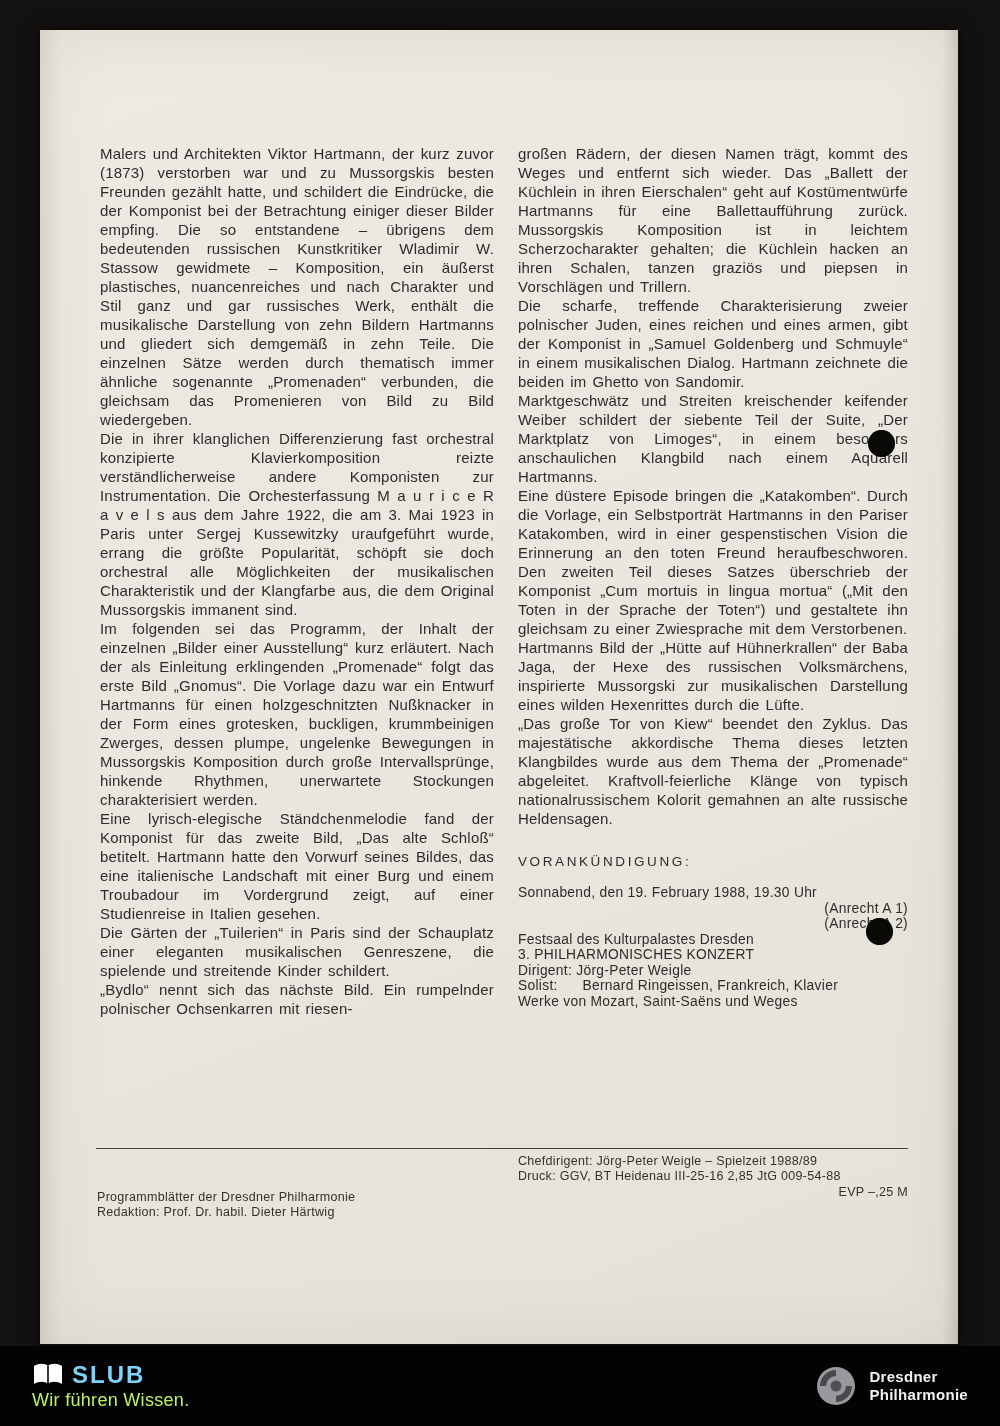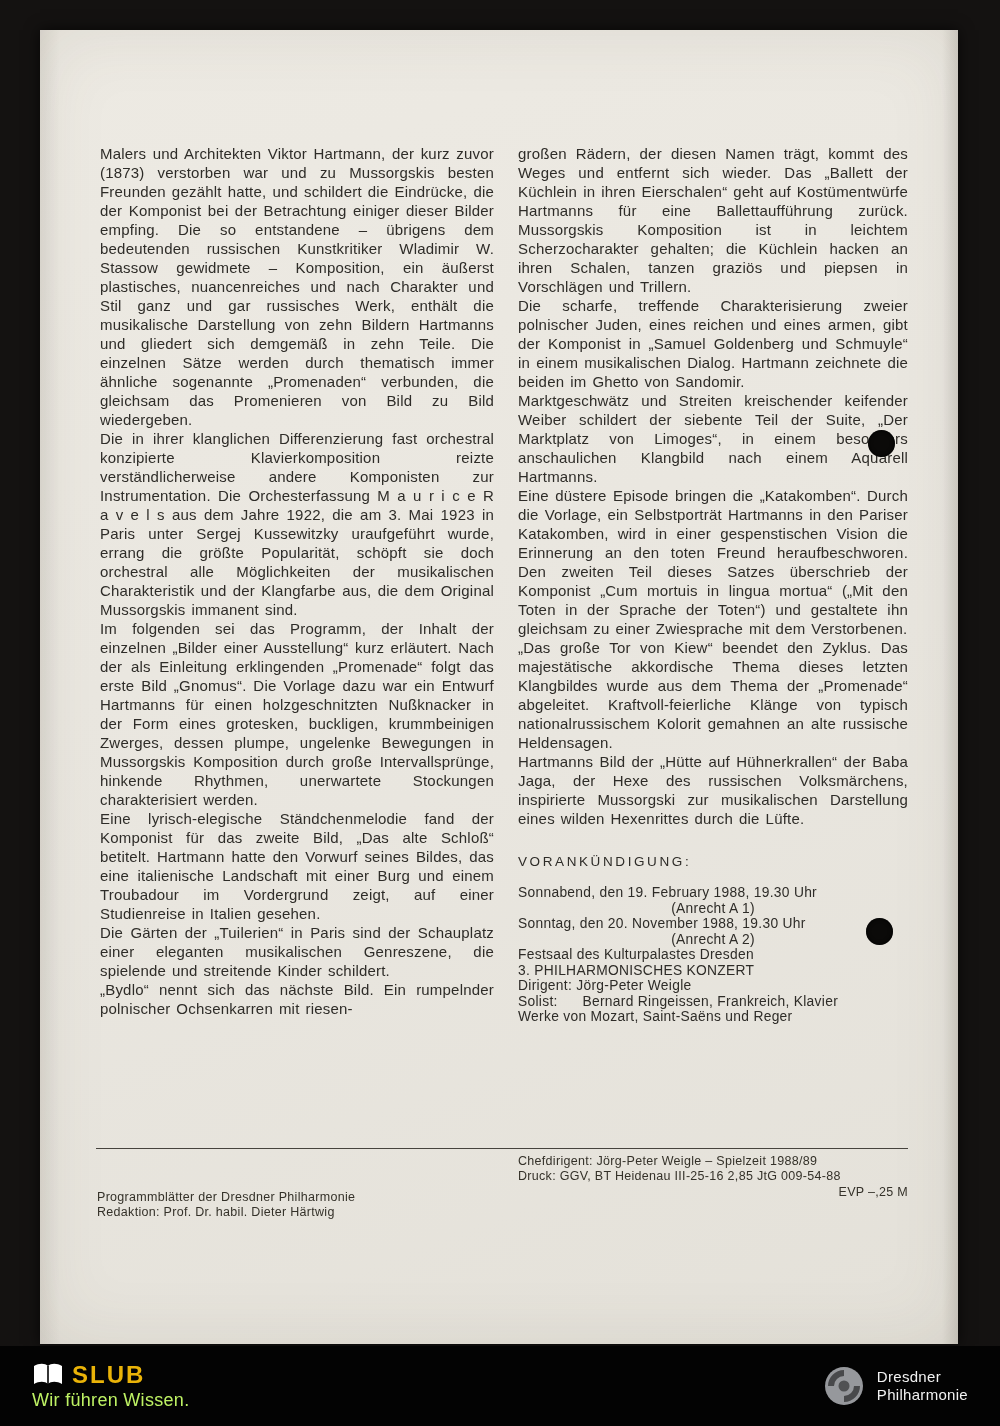--- a/index.html
+++ b/index.html
@@ -27,21 +27,21 @@
     letter-spacing:0.2px; word-spacing:1.6px;
   }
 
   
   .announcement { margin-top:26px; }
   .ann-heading {
     font-size:13.5px; letter-spacing:2.6px; color:#2e2c28; margin-bottom:16px;
   }
   .ann-line { font-size:13.8px; line-height:15.5px; letter-spacing:0.3px;
     white-space:pre-wrap; color:#2e2c28; }
-  .ann-line.right { text-align:center; }
+  .ann-line.right { text-align:right; }
   .ann-line.gap { margin-top:0; }
 
   
   .footer-rule { position:absolute; left:56px; top:1118px; width:812px; height:1px;
     background:#46433d; }
   .footer { position:absolute; font-size:12.5px; line-height:15px; color:#343129;
     letter-spacing:0.3px; }
   .footer-left  { left:57px;  top:1160px; }
   .footer-right { left:478px; top:1124px; width:390px; }
   .footer-right .evp { text-align:right; margin-top:1px; }
@@ -53,26 +53,26 @@
   .hole-2 { left:826px; top:888px; }
 
   
   .viewer-bar {
     position:absolute; left:0; bottom:0; width:1000px; height:80px;
     background:#030303; display:flex; align-items:center;
     justify-content:space-between; padding:0 32px;
   }
   .slub { display:flex; flex-direction:column; cursor:pointer; }
   .slub-row { display:flex; align-items:center; gap:8px; }
-  .slub-word { color:#eab308; font-size:24px; font-weight:bold; letter-spacing:2px; }
+  .slub-word { color:#7dd3fc; font-size:24px; font-weight:bold; letter-spacing:2px; }
   .slub-tag  { color:#bef264; font-size:18px; margin-top:1px; letter-spacing:0.3px; }
   .slub-icon svg { display:block; }
 
   .dp { display:flex; align-items:center; gap:12px; cursor:pointer; }
-  .dp-text div { color:#f2f2f2; font-size:15px; font-weight:400; line-height:18px;
+  .dp-text div { color:#f2f2f2; font-size:15px; font-weight:700; line-height:18px;
     letter-spacing:0.3px; }
   .dp-icon svg { display:block; }
 </style>
 </head>
 <body>
 
 <div class="screen">
 
   <div class="page">
 
@@ -83,34 +83,33 @@
       <p class="body-par">Eine lyrisch-elegische Ständchenmelodie fand der Komponist für das zweite Bild, „Das alte Schloß“ betitelt. Hartmann hatte den Vorwurf seines Bildes, das eine italienische Landschaft mit einer Burg und einem Troubadour im Vordergrund zeigt, auf einer Studienreise in Italien gesehen.</p>
       <p class="body-par">Die Gärten der „Tuilerien“ in Paris sind der Schauplatz einer eleganten musikalischen Genreszene, die spielende und streitende Kinder schildert.</p>
       <p class="body-par">„Bydlo“ nennt sich das nächste Bild. Ein rumpelnder polnischer Ochsenkarren mit riesen-</p>
     </div>
 
     <div class="col col-right">
       <p class="body-par">großen Rädern, der diesen Namen trägt, kommt des Weges und entfernt sich wieder. Das „Ballett der Küchlein in ihren Eierschalen“ geht auf Kostümentwürfe Hartmanns für eine Ballettaufführung zurück. Mussorgskis Komposition ist in leichtem Scherzocharakter gehalten; die Küchlein hacken an ihren Schalen, tanzen graziös und piepsen in Vorschlägen und Trillern.</p>
       <p class="body-par">Die scharfe, treffende Charakterisierung zweier polnischer Juden, eines reichen und eines armen, gibt der Komponist in „Samuel Goldenberg und Schmuyle“ in einem musikalischen Dialog. Hartmann zeichnete die beiden im Ghetto von Sandomir.</p>
       <p class="body-par">Marktgeschwätz und Streiten kreischender keifender Weiber schildert der siebente Teil der Suite, „Der Marktplatz von Limoges“, in einem besonders anschaulichen Klangbild nach einem Aquarell Hartmanns.</p>
       <p class="body-par">Eine düstere Episode bringen die „Katakomben“. Durch die Vorlage, ein Selbstporträt Hartmanns in den Pariser Katakomben, wird in einer gespenstischen Vision die Erinnerung an den toten Freund heraufbeschworen. Den zweiten Teil dieses Satzes überschrieb der Komponist „Cum mortuis in lingua mortua“ („Mit den Toten in der Sprache der Toten“) und gestaltete ihn gleichsam zu einer Zwiesprache mit dem Verstorbenen.</p>
+      <p class="body-par">Hartmanns Bild der „Hütte auf Hühnerkrallen“ der Baba Jaga, der Hexe des russischen Volksmärchens, inspirierte Mussorgski zur musikalischen Darstellung eines wilden Hexenrittes durch die Lüfte.</p>
       <p class="body-par">„Das große Tor von Kiew“ beendet den Zyklus. Das majestätische akkordische Thema dieses letzten Klangbildes wurde aus dem Thema der „Promenade“ abgeleitet. Kraftvoll-feierliche Klänge von typisch nationalrussischem Kolorit gemahnen an alte russische Heldensagen.</p>
-      <p class="body-par">Hartmanns Bild der „Hütte auf Hühnerkrallen“ der Baba Jaga, der Hexe des russischen Volksmärchens, inspirierte Mussorgski zur musikalischen Darstellung eines wilden Hexenrittes durch die Lüfte.</p>
 
       <div class="announcement">
         <div class="ann-heading">VORANKÜNDIGUNG:</div>
         <div class="ann-line">Sonnabend, den 19. February 1988, 19.30 Uhr</div>
         <div class="ann-line right">(Anrecht A 1)</div>
-        <div class="ann-line">Sonntag, den 20. November 1988, 19.30 Uhr</div>
         <div class="ann-line right">(Anrecht A 2)</div>
         <div class="ann-line gap">Festsaal des Kulturpalastes Dresden</div>
         <div class="ann-line gap">3. PHILHARMONISCHES KONZERT</div>
         <div class="ann-line gap">Dirigent: Jörg-Peter Weigle</div>
         <div class="ann-line">Solist:      Bernard Ringeissen, Frankreich, Klavier</div>
-        <div class="ann-line gap">Werke von Mozart, Saint-Saëns und Reger</div>
+        <div class="ann-line gap">Werke von Mozart, Saint-Saëns und Weges</div>
       </div>
     </div>
 
     <div class="footer-rule"></div>
 
     <div class="footer footer-left">
       <div>Programmblätter der Dresdner Philharmonie</div>
       <div>Redaktion: Prof. Dr. habil. Dieter Härtwig</div>
     </div>
 

